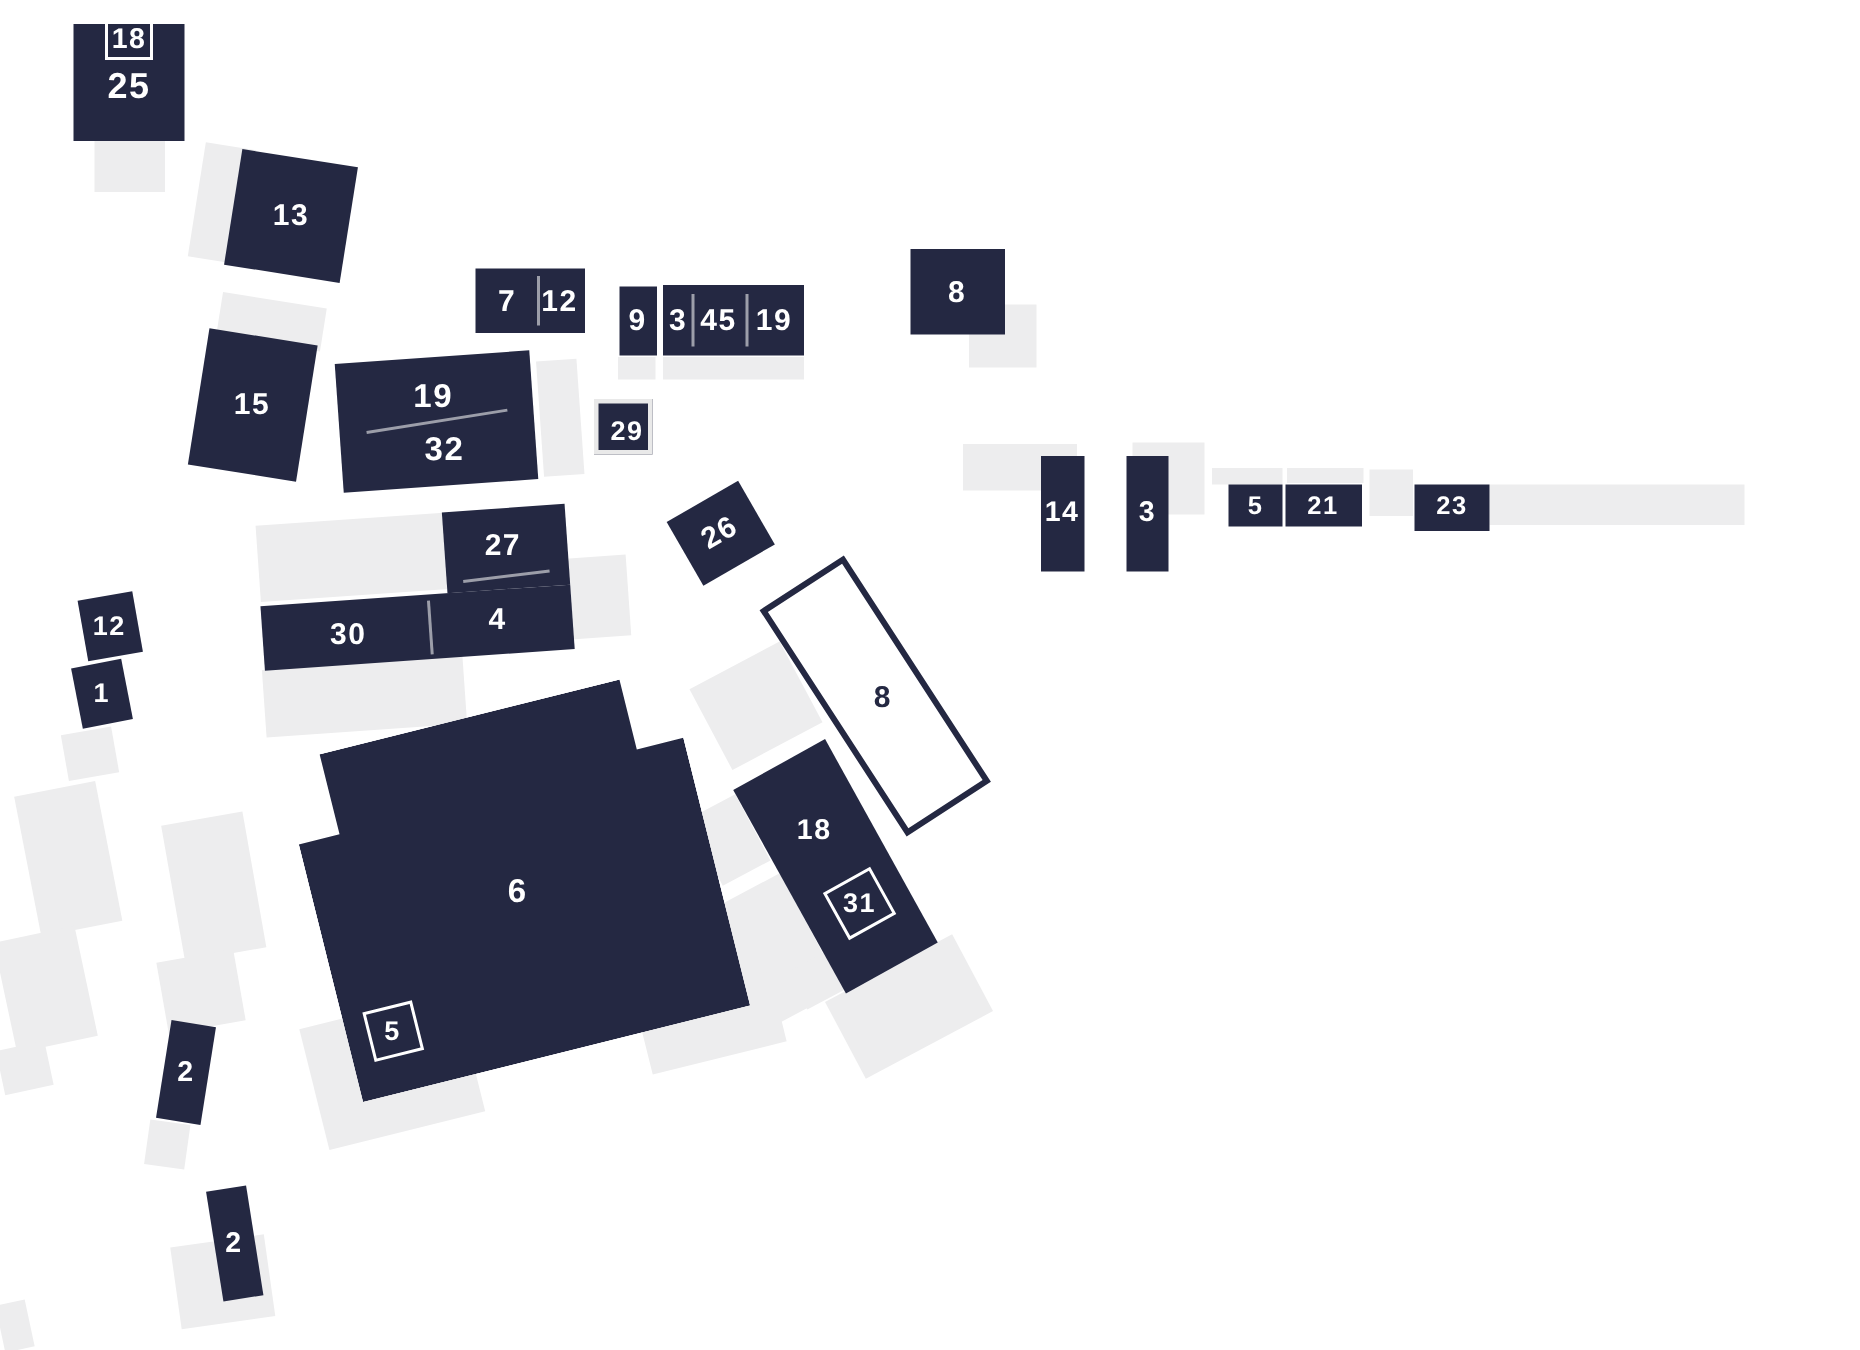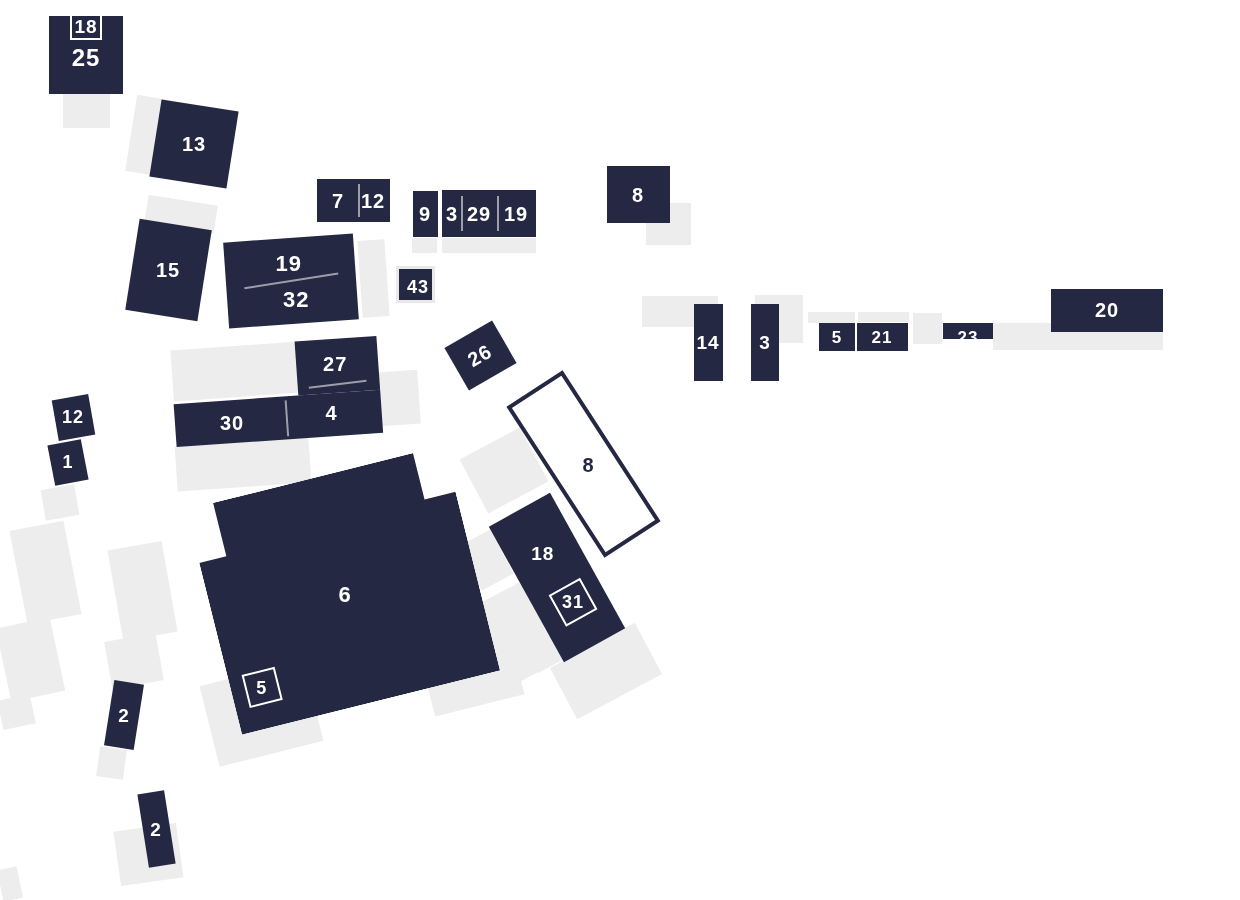--- a/index.html
+++ b/index.html
@@ -78,33 +78,33 @@
       <span class="lbl" style="left: 21px; top: 22px; font-size: 20px; transform: translate(-50%, -50%) rotate(0deg);">7</span>
       <span class="lbl" style="left: 56px; top: 22px; font-size: 20px; transform: translate(-50%, -50%) rotate(0deg);">12</span>
     </div>
     <div class="block solid" style="left: 413px; top: 191px; width: 25px; height: 46px;">
       <span class="lbl" style="left: 12px; top: 23px; font-size: 20px; transform: translate(-50%, -50%) rotate(0deg);">9</span>
     </div>
     <div class="block solid" style="left: 442px; top: 190px; width: 94px; height: 47px;">
       <div class="dividing-line" style="left: 19px; top: 6px; width: 2px; height: 35px; transform-origin: left center;"></div>
       <div class="dividing-line" style="left: 55px; top: 6px; width: 2px; height: 35px; transform-origin: left center;"></div>
       <span class="lbl" style="left: 10px; top: 24px; font-size: 20px; transform: translate(-50%, -50%) rotate(0deg);">3</span>
-      <span class="lbl" style="left: 37px; top: 24px; font-size: 20px; transform: translate(-50%, -50%) rotate(0deg);">29</span>
+      <span class="lbl" style="left: 37px; top: 24px; font-size: 20px; transform: translate(-50%, -50%) rotate(0deg);">45</span>
       <span class="lbl" style="left: 74px; top: 24px; font-size: 20px; transform: translate(-50%, -50%) rotate(0deg);">19</span>
     </div>
     <div class="block solid" style="left: 607px; top: 166px; width: 63px; height: 57px;">
       <span class="lbl" style="left: 31px; top: 29px; font-size: 20px; transform: translate(-50%, -50%) rotate(0deg);">8</span>
     </div>
     <div class="block solid" style="left: 226px; top: 238px; width: 130px; height: 86px; transform: rotate(-4deg);">
       <div class="dividing-line" style="left: 18px; top: 46px; width: 95px; height: 2px; transform: rotate(-5deg); transform-origin: left center;"></div>
       <span class="lbl" style="left: 64px; top: 26px; font-size: 22px; transform: translate(-50%, -50%) rotate(4deg);">19</span>
       <span class="lbl" style="left: 69px; top: 62px; font-size: 22px; transform: translate(-50%, -50%) rotate(4deg);">32</span>
     </div>
     <div class="block framed" style="left: 396px; top: 266px; width: 39px; height: 37px;">
-      <span class="lbl" style="left: 19px; top: 18px; font-size: 18px; transform: translate(-50%, -50%) rotate(0deg);">43</span>
+      <span class="lbl" style="left: 19px; top: 18px; font-size: 18px; transform: translate(-50%, -50%) rotate(0deg);">29</span>
     </div>
     <div class="block solid" style="left: 453px; top: 331px; width: 55px; height: 49px; transform: rotate(-30deg);">
       <span class="lbl" style="left: 27px; top: 24px; font-size: 20px; transform: translate(-50%, -50%) rotate(0deg);">26</span>
     </div>
     <div class="block group" style="left: 173px; top: 343px; width: 207px; height: 97px; transform: rotate(-4deg);">
       <div class="part" style="left: 125px; top: 0px; width: 82px; height: 54px;"></div>
       <div class="part" style="left: 0px; top: 54px; width: 207px; height: 43px;"></div>
       <div class="dividing-line" style="left: 136px; top: 46px; width: 58px; height: 2px; transform: rotate(-3deg); transform-origin: left center;"></div>
       <div class="dividing-line" style="left: 111px; top: 58px; width: 2px; height: 36px; transform-origin: left center;"></div>
       <span class="lbl" style="left: 164px; top: 25px; font-size: 20px; transform: translate(-50%, -50%) rotate(4deg);">27</span>
@@ -131,25 +131,22 @@
     </div>
     <div class="block solid" style="left: 751px; top: 304px; width: 28px; height: 77px;">
       <span class="lbl" style="left: 14px; top: 38px; font-size: 19px; transform: translate(-50%, -50%) rotate(0deg);">3</span>
     </div>
     <div class="block solid" style="left: 819px; top: 323px; width: 36px; height: 28px;">
       <span class="lbl" style="left: 18px; top: 14px; font-size: 17px; transform: translate(-50%, -50%) rotate(0deg);">5</span>
     </div>
     <div class="block solid" style="left: 857px; top: 323px; width: 51px; height: 28px;">
       <span class="lbl" style="left: 25px; top: 14px; font-size: 17px; transform: translate(-50%, -50%) rotate(0deg);">21</span>
     </div>
-    <div class="block solid" style="left: 943px; top: 323px; width: 50px; height: 16px;">
+    <div class="block solid" style="left: 943px; top: 323px; width: 50px; height: 31px;">
       <span class="lbl" style="left: 25px; top: 14px; font-size: 17px; transform: translate(-50%, -50%) rotate(0deg);">23</span>
-    </div>
-    <div class="block solid" style="left: 1051px; top: 289px; width: 112px; height: 43px;">
-      <span class="lbl" style="left: 56px; top: 21px; font-size: 20px; transform: translate(-50%, -50%) rotate(0deg);">20</span>
     </div>
     <div class="block solid" style="left: 55px; top: 397px; width: 37px; height: 41px; transform: rotate(-10deg);">
       <span class="lbl" style="left: 18px; top: 20px; font-size: 18px; transform: translate(-50%, -50%) rotate(10deg);">12</span>
     </div>
     <div class="block solid" style="left: 51px; top: 442px; width: 34px; height: 41px; transform: rotate(-11deg);">
       <span class="lbl" style="left: 17px; top: 20px; font-size: 18px; transform: translate(-50%, -50%) rotate(11deg);">1</span>
     </div>
     <div class="block solid" style="left: 109px; top: 682px; width: 30px; height: 66px; transform: rotate(9deg);">
       <span class="lbl" style="left: 15px; top: 33px; font-size: 19px; transform: translate(-50%, -50%) rotate(-9deg);">2</span>
     </div>

